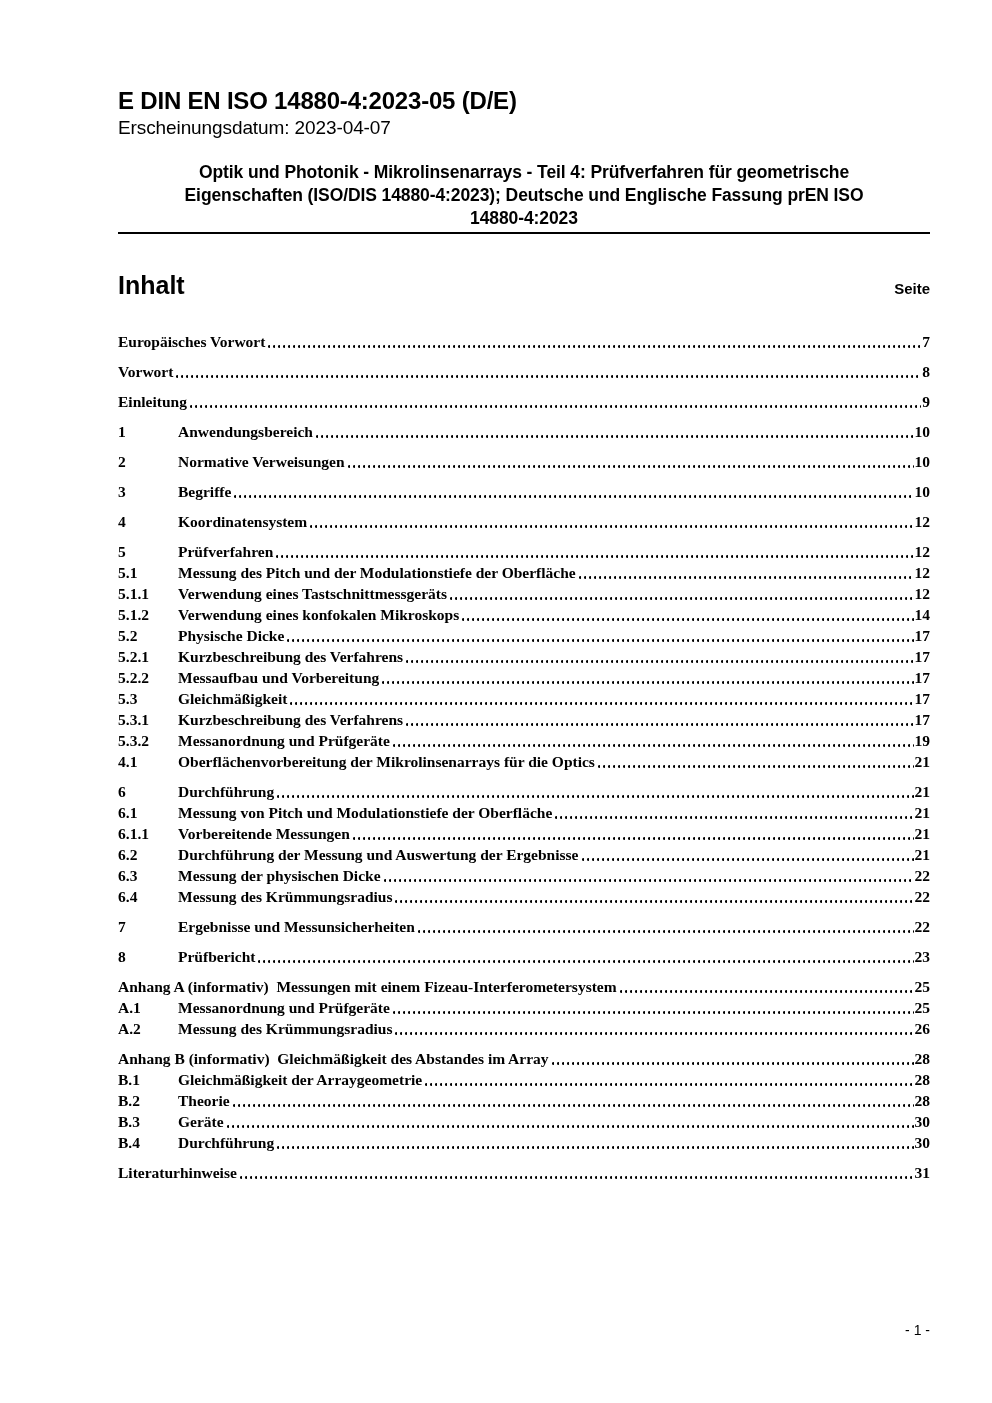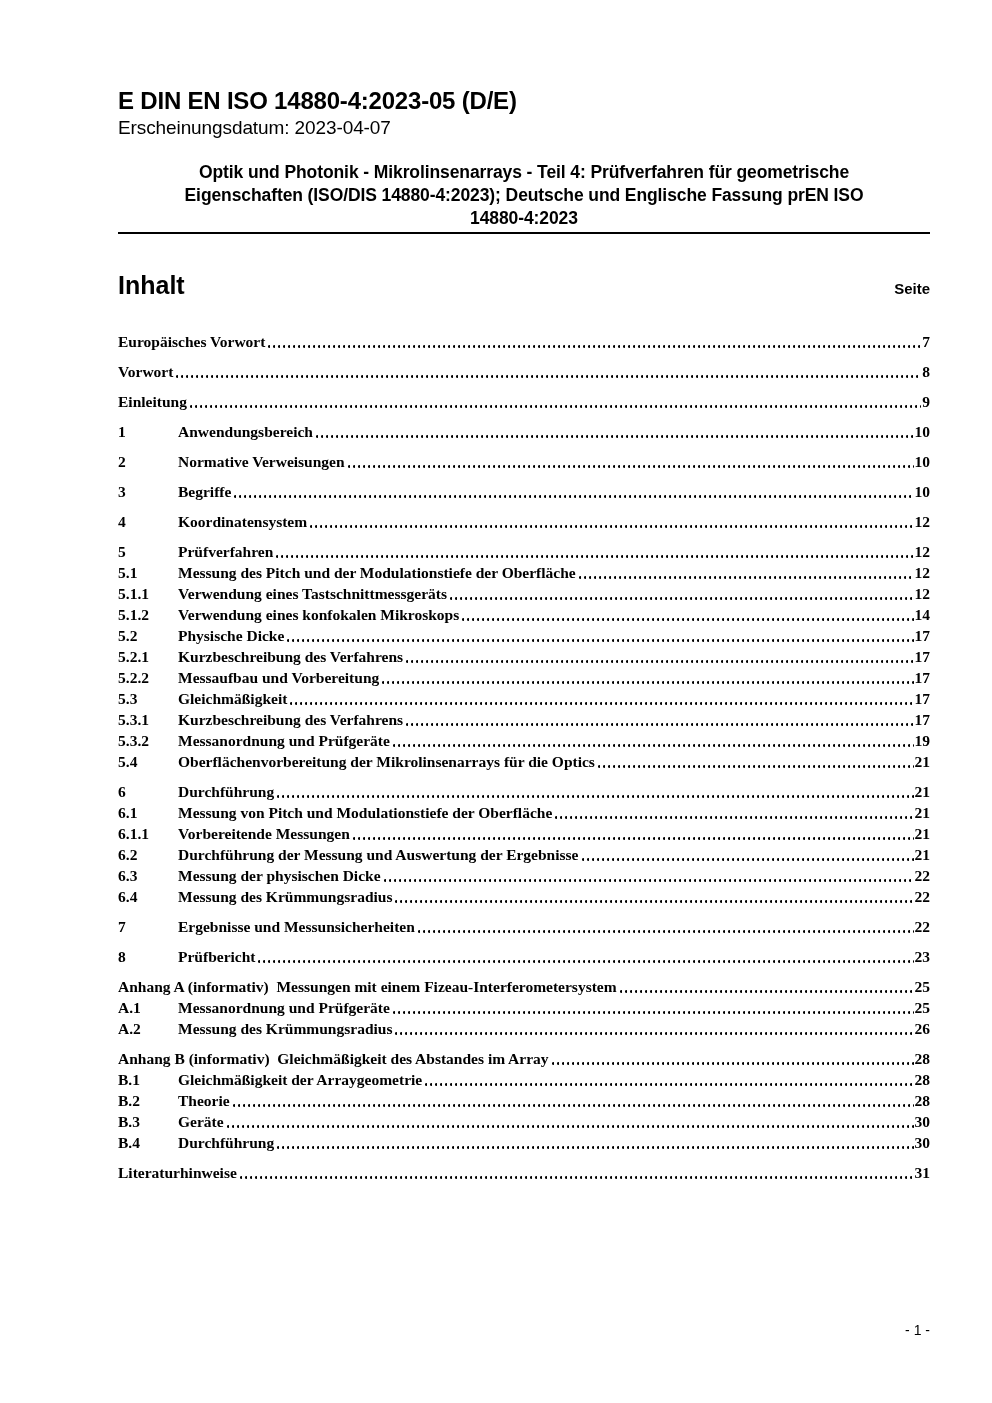--- a/index.html
+++ b/index.html
@@ -159,21 +159,21 @@
           <span class="leader"></span>
           <span class="toc-pagenum">17</span>
         </div>
         <div class="toc-row">
           <span class="toc-num">5.3.2</span>
           <span class="toc-label">Messanordnung und Prüfgeräte</span>
           <span class="leader"></span>
           <span class="toc-pagenum">19</span>
         </div>
         <div class="toc-row">
-          <span class="toc-num">5.4</span>
+          <span class="toc-num">4.1</span>
           <span class="toc-label">Oberflächenvorbereitung der Mikrolinsenarrays für die Optics</span>
           <span class="leader"></span>
           <span class="toc-pagenum">21</span>
         </div>
         <div class="toc-row major">
           <span class="toc-num">6</span>
           <span class="toc-label">Durchführung</span>
           <span class="leader"></span>
           <span class="toc-pagenum">21</span>
         </div>

